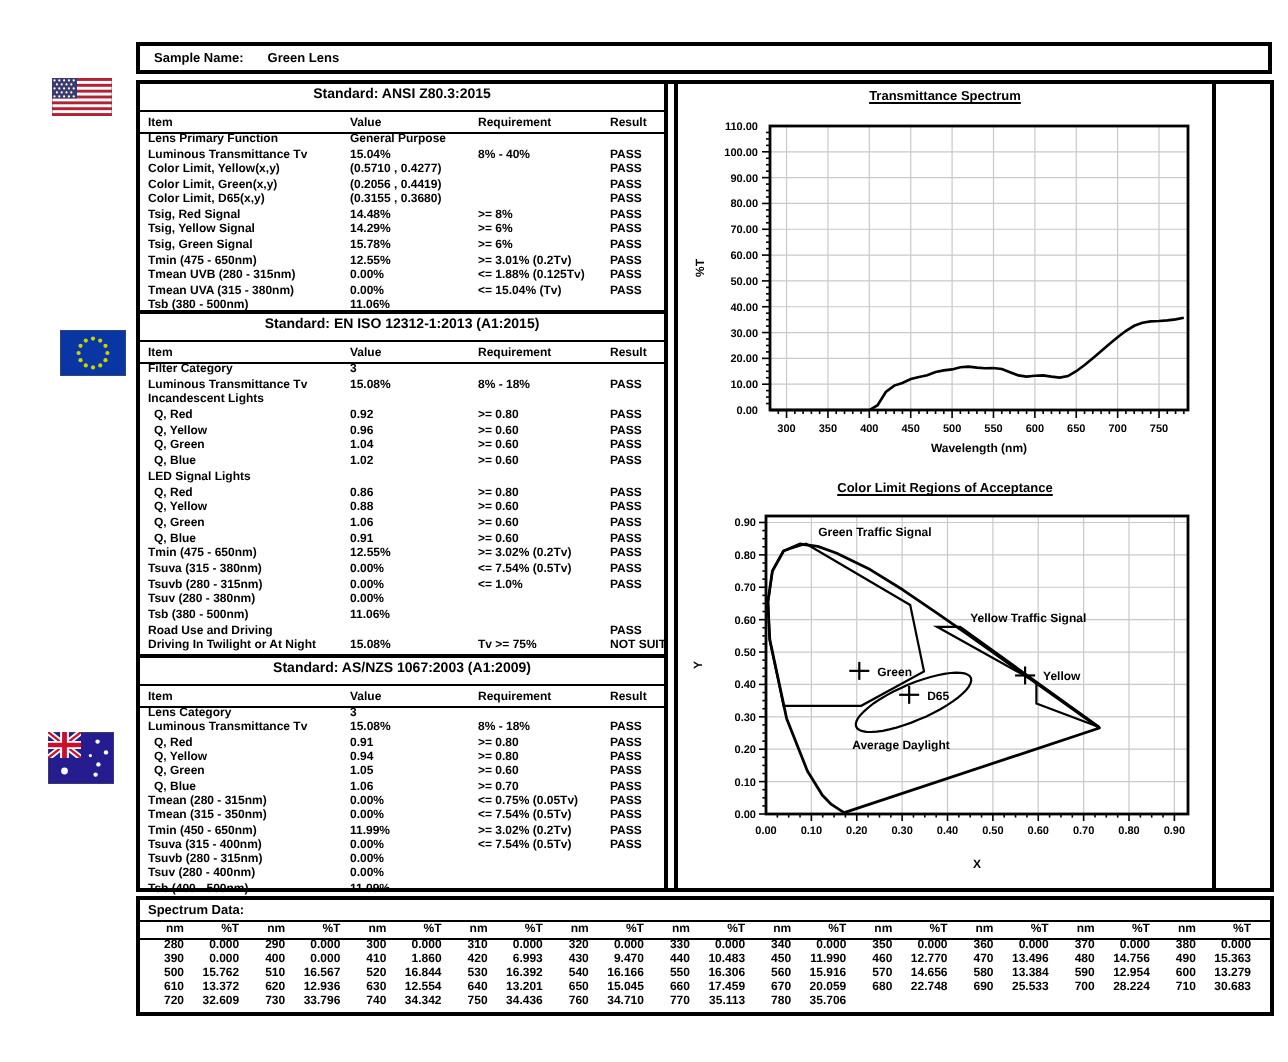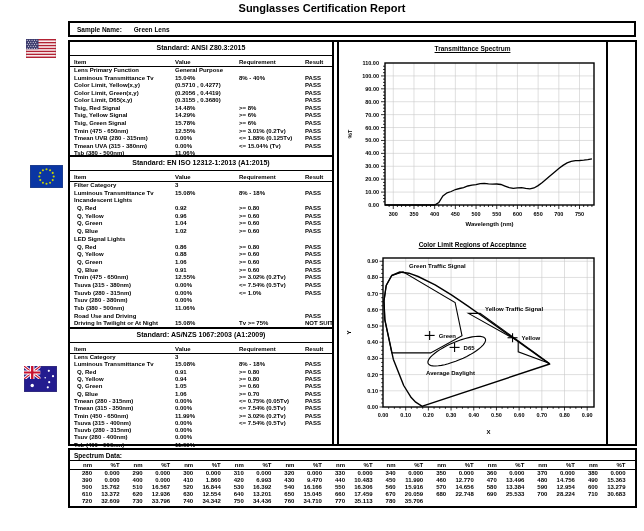--- a/index.html
+++ b/index.html
@@ -27,21 +27,20 @@
   .pair{width:50.6px;display:flex;}
   .pair .nm{width:18px;text-align:right;}
   .pair .tt{flex:1;text-align:right;padding-right:5px;}
   .flag{position:absolute;}
   svg text{font-family:"Liberation Sans",sans-serif;font-weight:bold;fill:#000;}
 </style>
 </head>
 <body>
 
 <div id="page">
-  <div class="report-title">Sunglasses Certification Report</div>
 
   <div class="flag" style="left:26px;top:39px;" id="flag-us"><svg width="30" height="19">
         <rect x="0" y="0" width="30" height="19" fill="#fff" stroke="#777" stroke-width="0.5"></rect>
         <rect x="0" y="0.00" width="30" height="1.46" fill="#b22234"></rect>
         <rect x="0" y="2.92" width="30" height="1.46" fill="#b22234"></rect>
         <rect x="0" y="5.85" width="30" height="1.46" fill="#b22234"></rect>
         <rect x="0" y="8.77" width="30" height="1.46" fill="#b22234"></rect>
         <rect x="0" y="11.69" width="30" height="1.46" fill="#b22234"></rect>
         <rect x="0" y="14.62" width="30" height="1.46" fill="#b22234"></rect>
         <rect x="0" y="17.54" width="30" height="1.46" fill="#b22234"></rect>

